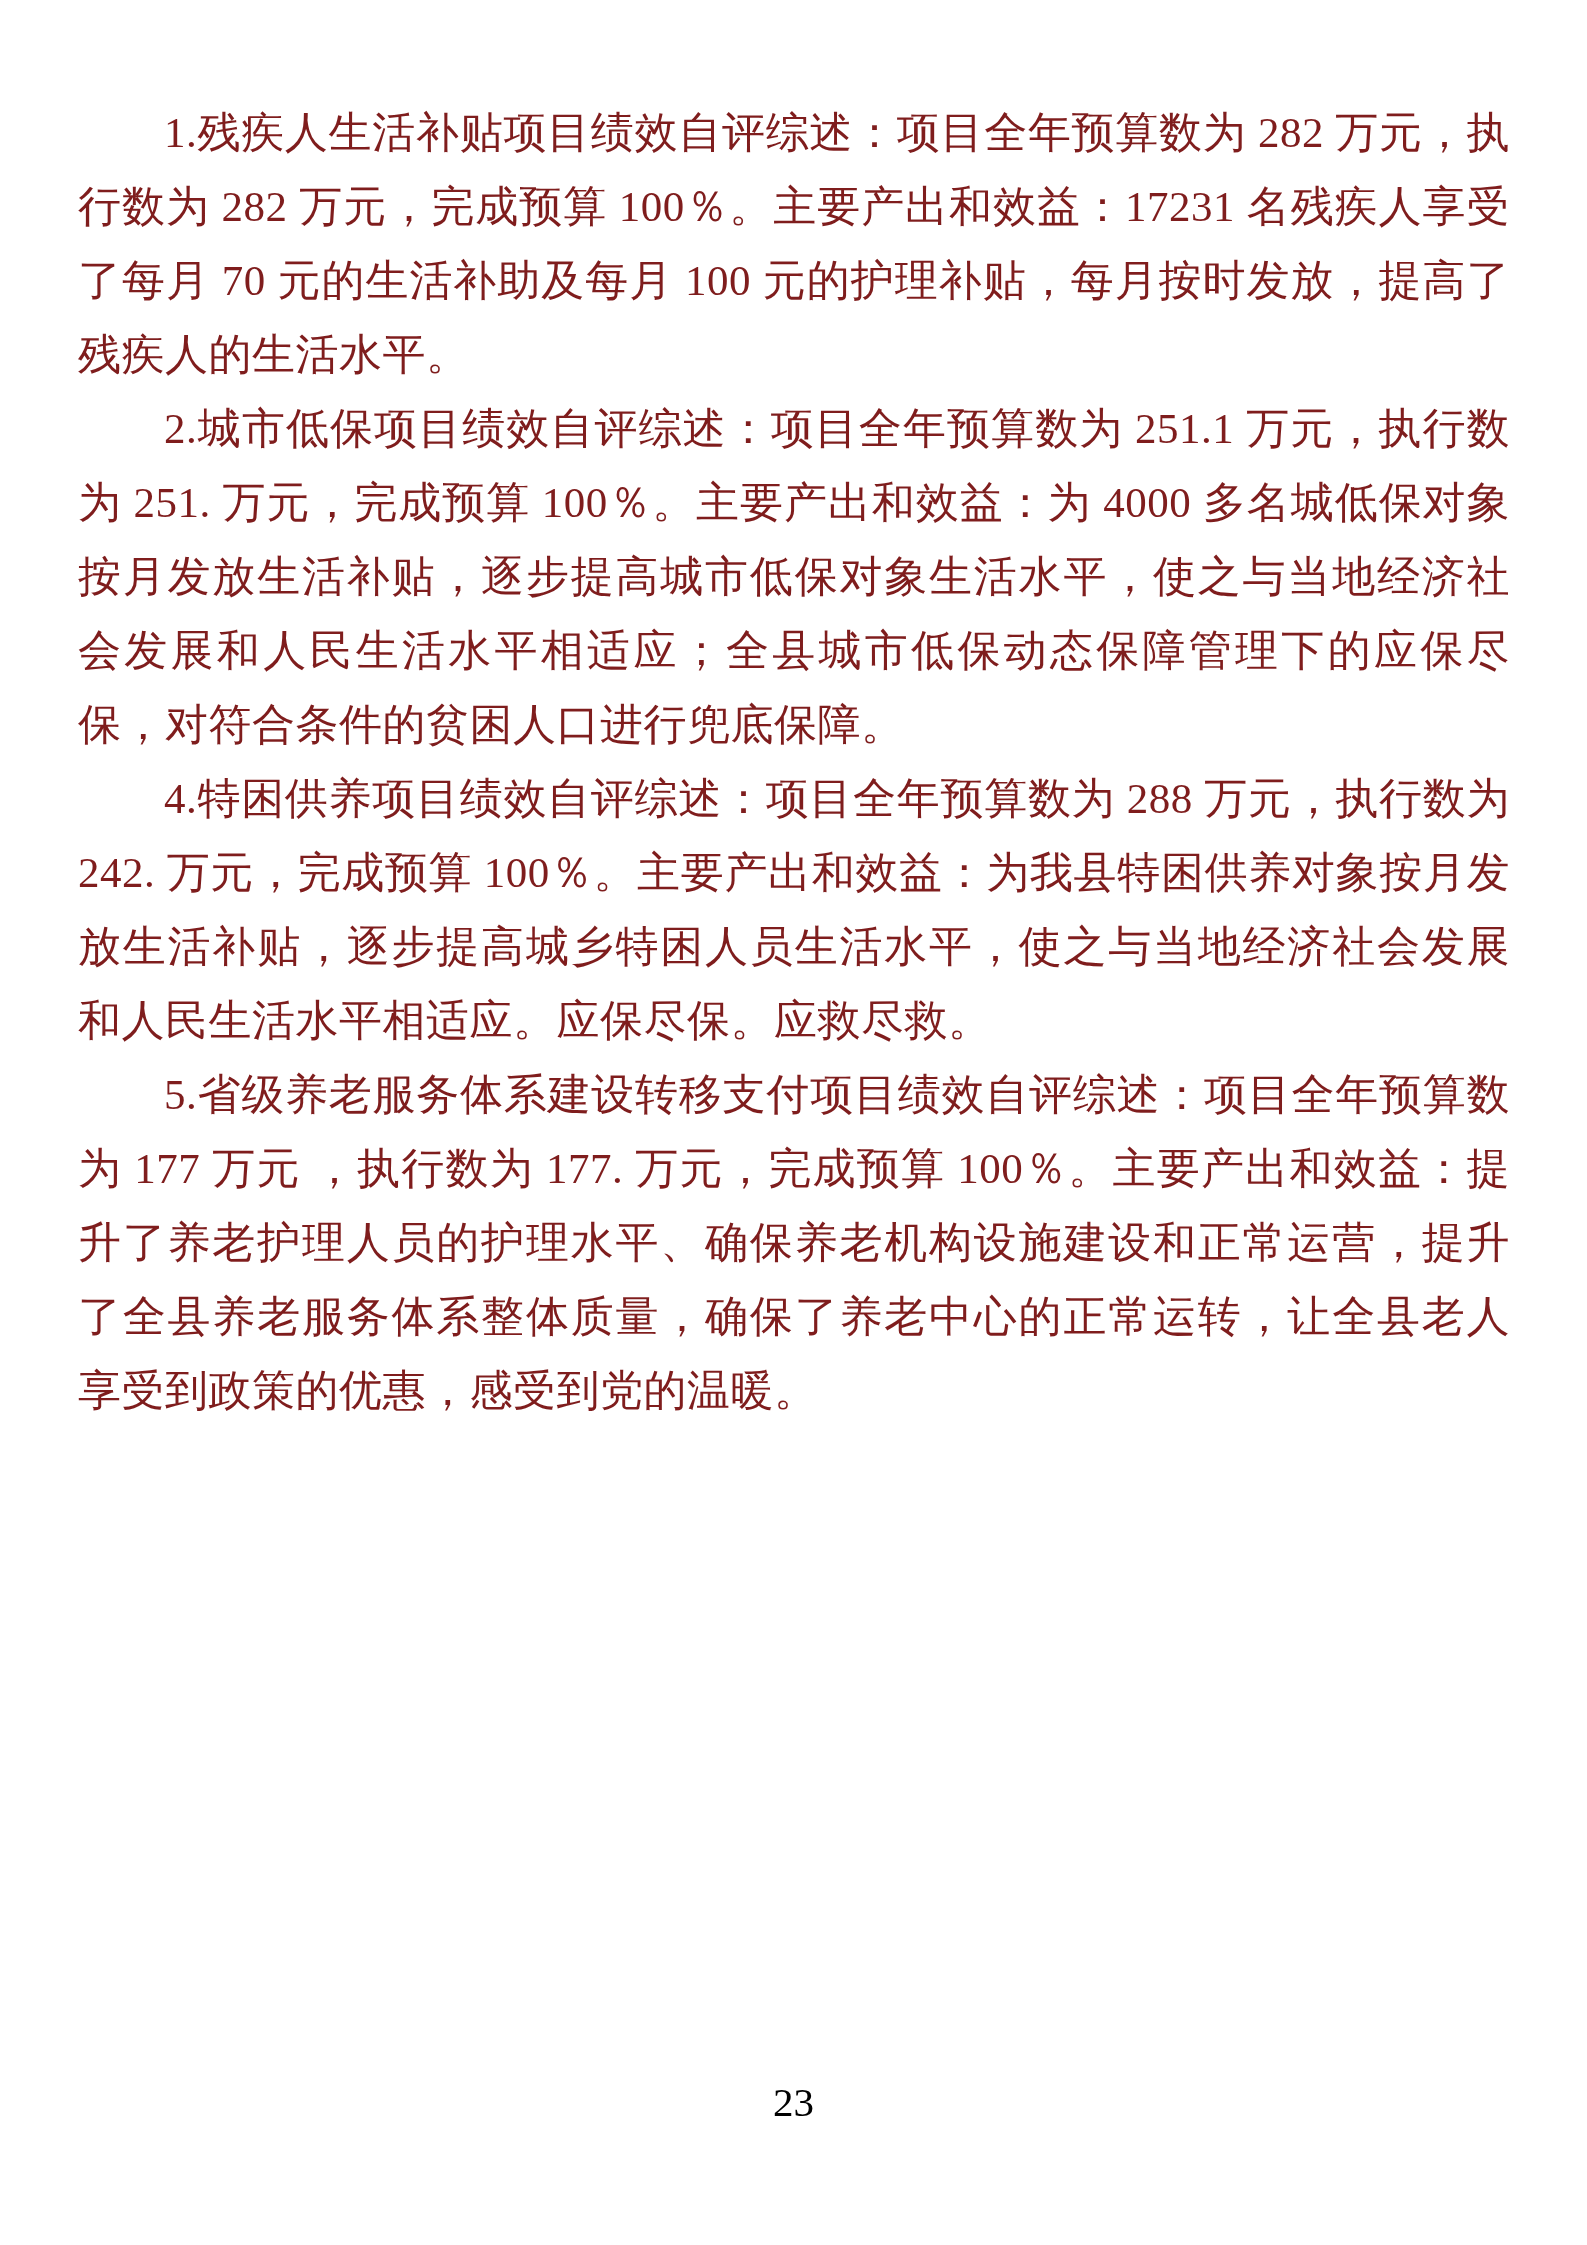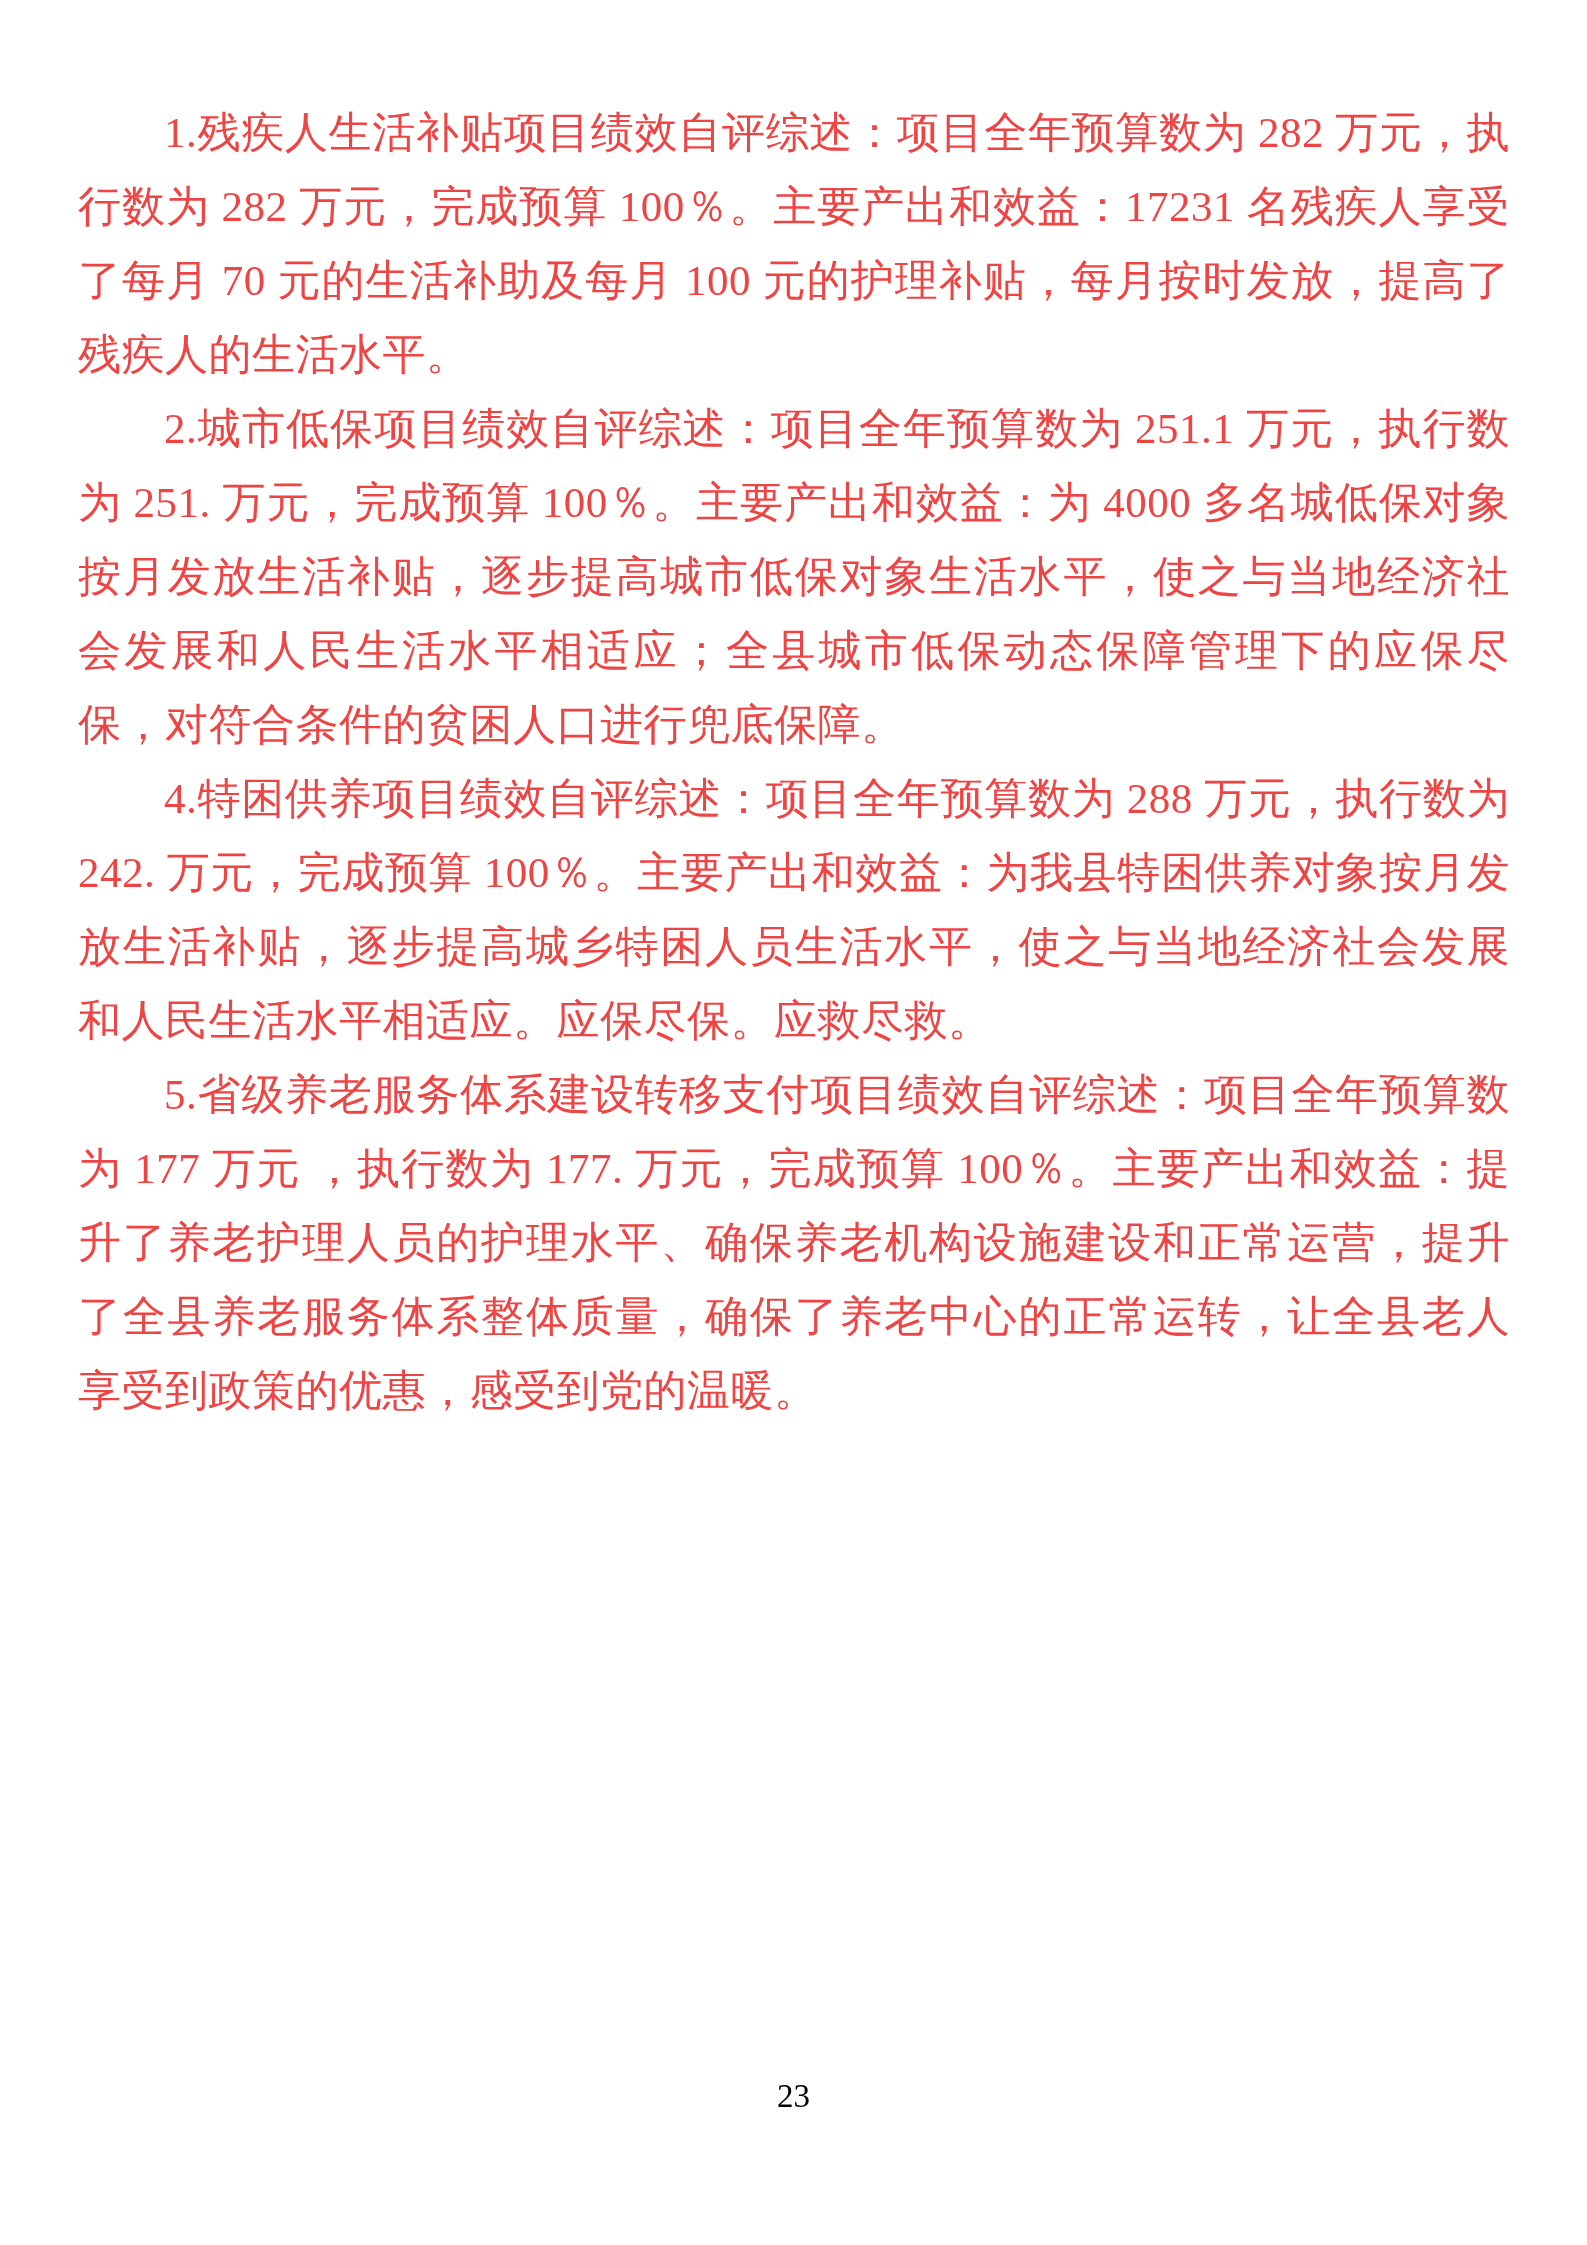--- a/index.html
+++ b/index.html
@@ -25,31 +25,31 @@
   .content p {
     margin: 0;
     padding: 0;
     font-size: 43px;
     line-height: 74px;
     text-indent: 2em;
     text-align: justify;
     text-justify: inter-ideograph;
     text-align-last: left;
     letter-spacing: 0.5px;
-    color: #ef4444;
+    color: #7f1d1d;
   }
   .footer {
     position: absolute;
     top: 2078px;
     left: 0;
     width: 100%;
     text-align: center;
   }
   .footer span {
-    font-size: 33px;
+    font-size: 41px;
     font-family: "Liberation Serif", "DejaVu Serif", serif;
     color: #000000;
   }
 </style>
 </head>
 <body>
 
 <div class="page">
   <div class="content">
     <p>1.残疾人生活补贴项目绩效自评综述：项目全年预算数为 282 万元，执行数为 282 万元，完成预算 100％。主要产出和效益：17231 名残疾人享受了每月 70 元的生活补助及每月 100 元的护理补贴，每月按时发放，提高了残疾人的生活水平。</p>

